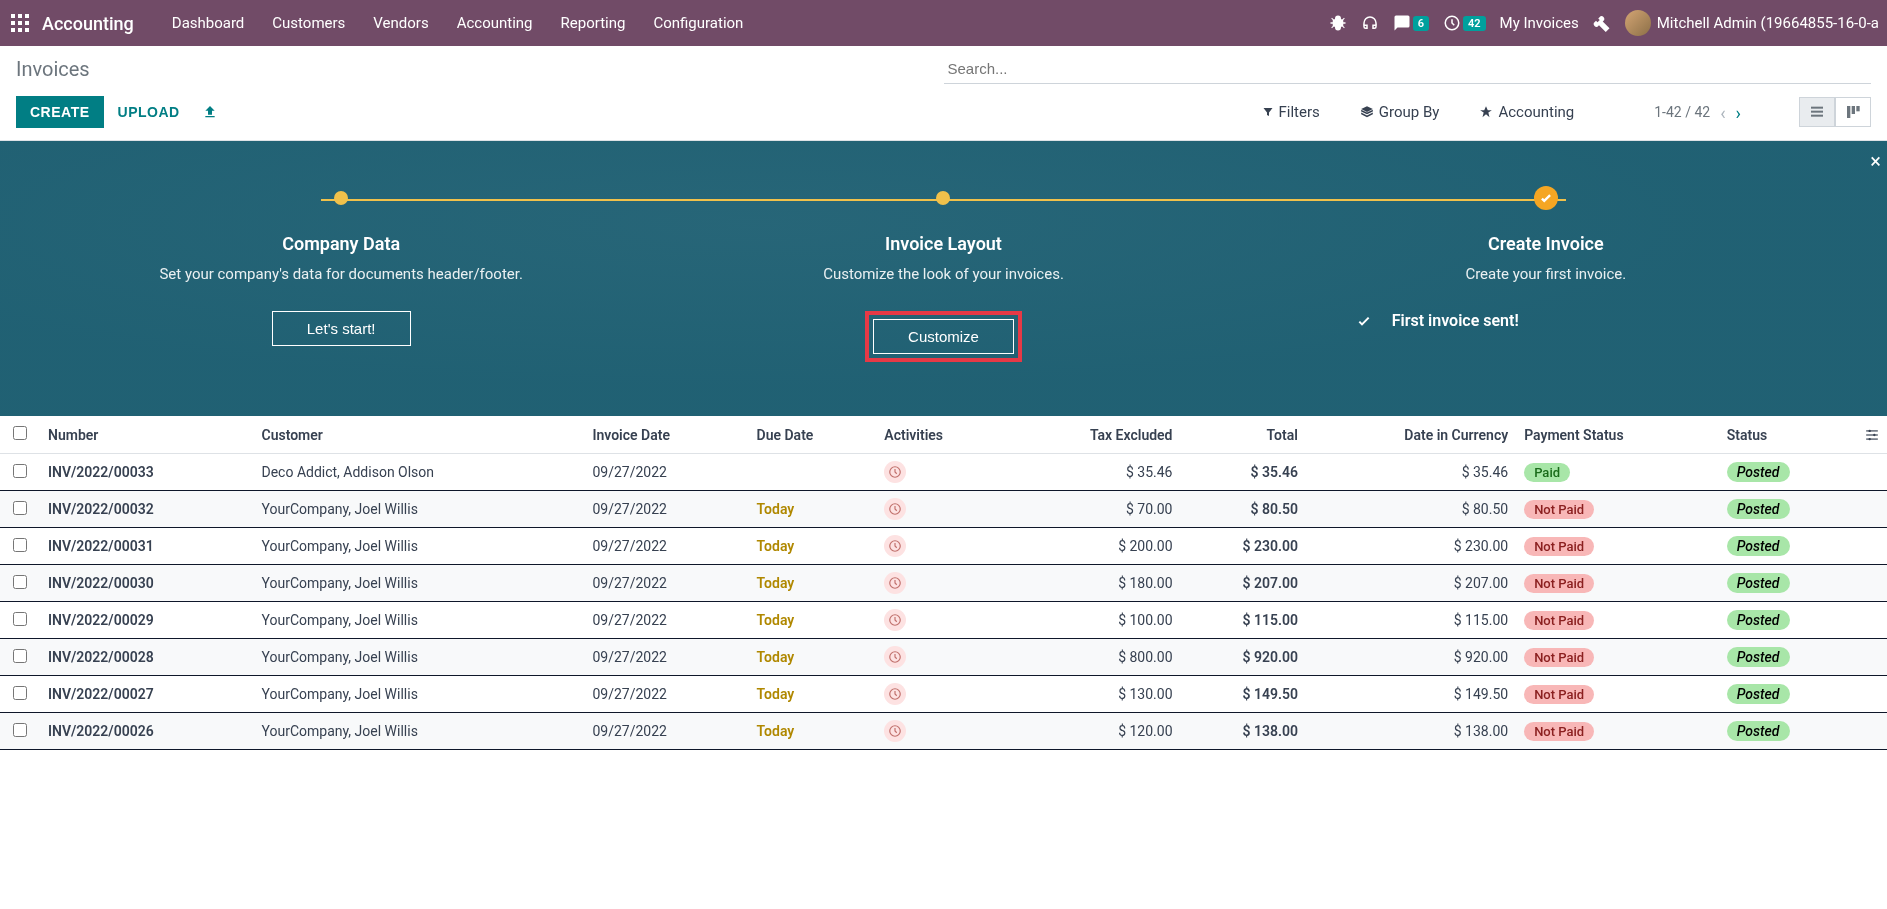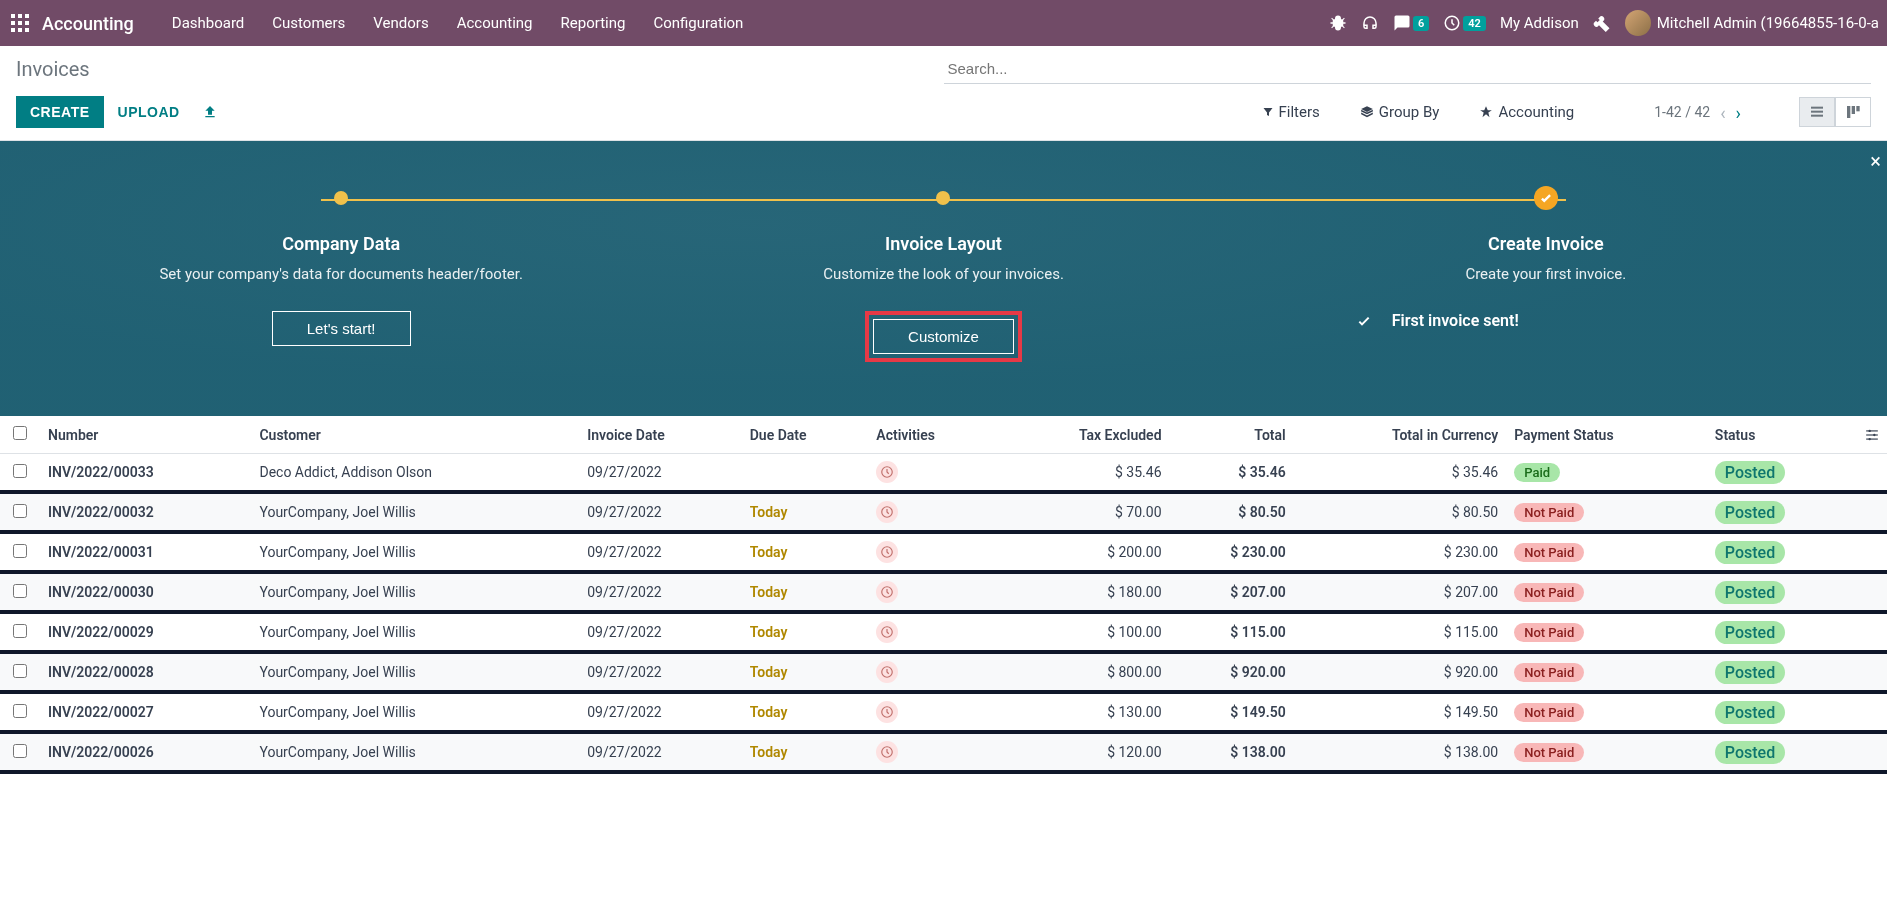--- a/index.html
+++ b/index.html
@@ -47,30 +47,30 @@
 .onboarding .step h3 { font-size: 18px; font-weight: 600; margin-bottom: 10px; }
 .onboarding .step p { font-size: 15px; color: rgba(255,255,255,0.9); margin-bottom: 26px; line-height:1.4; }
 .onboarding .step .btn-outline { border: 1px solid #fff; background: transparent; color: #fff; padding: 8px 34px; cursor: pointer; font-size: 15px; font-weight:500;}
 .onboarding .step .done-text { display: flex; align-items: center; justify-content: flex-start; gap: 20px; font-weight: 600; font-size:16px; }
 .highlight-box { border: 4px solid #e63946; padding: 4px; display:inline-block; }
 
 
 .list-table { width: 100%; border-collapse: collapse; }
 .list-table thead th { text-align: left; padding: 10px 8px; font-weight: 600; color: #374151; border-bottom: 1px solid #dee2e6; background:#fff; font-size:14px;}
 .list-table thead th.num { text-align: right; }
-.list-table tbody tr { border-bottom: 4px solid #0f172a; }
+.list-table tbody tr { border-bottom: 1px solid #0f172a; }
 .list-table tbody tr:nth-child(even) { background: #f8f9fa; }
 .list-table tbody td { padding: 7px 8px; font-size: 14px; color: #374151; vertical-align: middle; }
 .list-table tbody td.num { text-align: right; }
 .list-table .checkbox-cell { width: 40px; text-align: center; }
 .due-today { color: #b08800; font-weight: 600; }
 .activity-icon { width: 22px; height: 22px; border-radius: 50%; background: #fde2e2; display: inline-flex; align-items: center; justify-content: center; color: #c0706c; font-size: 13px; }
 .badge-paid { background: #a8e6a8; color: #1a6b1a; padding: 2px 10px; border-radius: 12px; font-size: 13px; font-weight: 500; }
 .badge-notpaid { background: #f8b7b7; color: #8b2020; padding: 2px 10px; border-radius: 12px; font-size: 13px; font-weight: 500; }
-.badge-posted { background: #a8e6a8; color: #0f766e; padding: 2px 10px; border-radius: 12px; font-size: 16px; font-weight: 500; }
+.badge-posted { background: #a8e6a8; color: #000000; padding: 2px 10px; border-radius: 12px; font-size: 14px; font-weight: 500; font-style: italic; }
 .col-settings { width: 30px; text-align:center; cursor:pointer; color:#6c757d;}
 
 svg { display: block; }
 input[type=checkbox] { width:14px; height:14px; }
 </style>
 </head>
 <body>
 
 <div class="navbar">
   <div class="apps-icon">
@@ -113,21 +113,21 @@
         </svg>
       <span class="badge">6</span>
     </div>
     <div class="icon-btn">
       <svg width="18" height="18" viewBox="0 0 24 24" fill="none" stroke="#fff" stroke-width="2">
           <circle cx="12" cy="12" r="9"></circle>
           <path d="M12 7v5l3 3"></path>
         </svg>
       <span class="badge">42</span>
     </div>
-    <div class="icon-btn" style="font-size:15px;">My Addison</div>
+    <div class="icon-btn" style="font-size:15px;">My Invoices</div>
     <div class="icon-btn">
         <svg width="18" height="18" viewBox="0 0 24 24" fill="#fff">
           <path d="M22 19l-9-9 2-2a4 4 0 00-5-5l-3 3 2 2-3 3-2-2-3 3a4 4 0 005 5l2-2 9 9 3-3z"></path>
         </svg>
       </div>
     <div class="icon-btn">
       <span class="avatar"></span>
       <span class="user-name">Mitchell Admin (19664855-16-0-a</span>
     </div>
   </div>
@@ -246,21 +246,21 @@
   <thead>
     <tr>
       <th class="checkbox-cell"><input type="checkbox" style=""></th>
       <th>Number</th>
       <th>Customer</th>
       <th>Invoice Date</th>
       <th>Due Date</th>
       <th>Activities</th>
       <th class="num">Tax Excluded</th>
       <th class="num">Total</th>
-      <th class="num">Total in Currency</th>
+      <th class="num">Date in Currency</th>
       <th>Payment Status</th>
       <th>Status</th>
       <th class="col-settings">
           <svg width="14" height="14" viewBox="0 0 24 24" fill="currentColor">
             <rect x="2" y="4" width="20" height="2"></rect>
             <rect x="2" y="11" width="20" height="2"></rect>
             <rect x="2" y="18" width="20" height="2"></rect>
             <circle cx="8" cy="5" r="2"></circle>
             <circle cx="16" cy="12" r="2"></circle>
             <circle cx="8" cy="19" r="2"></circle>

